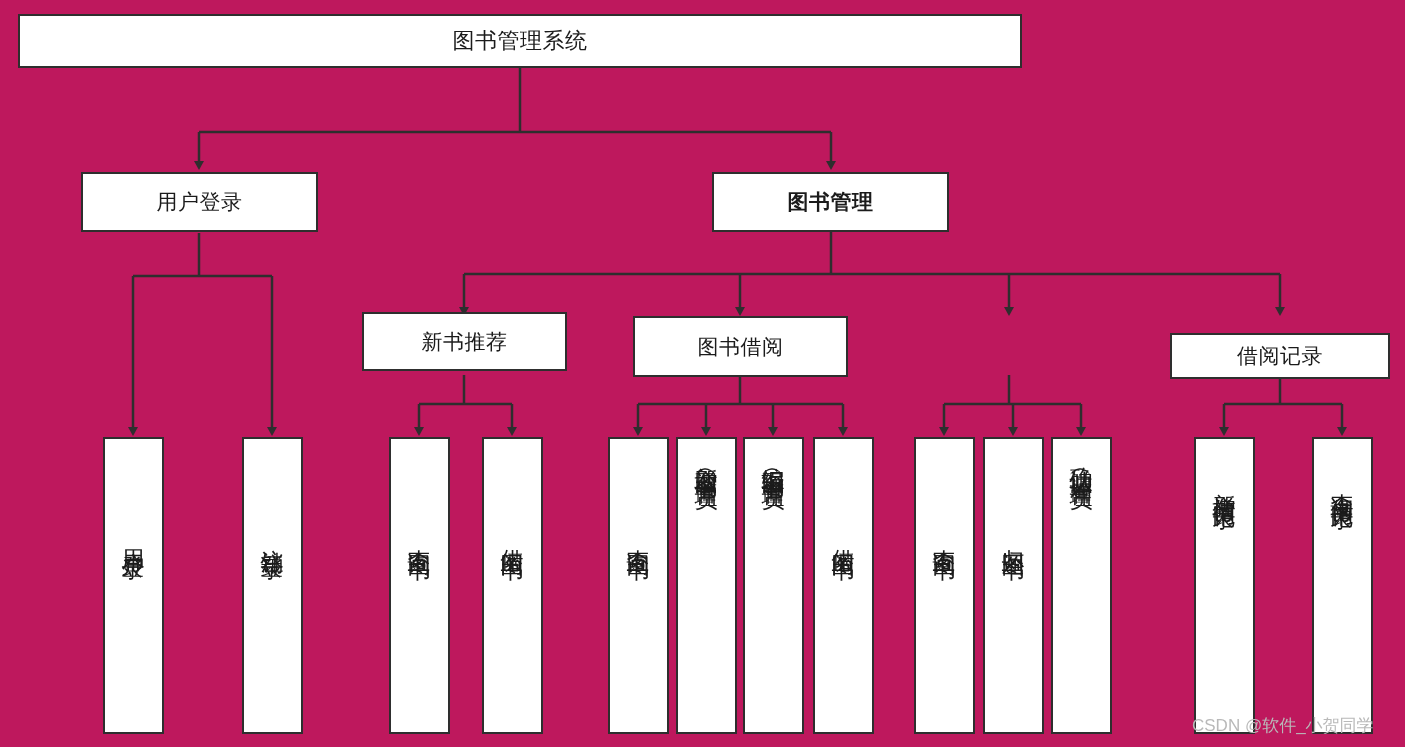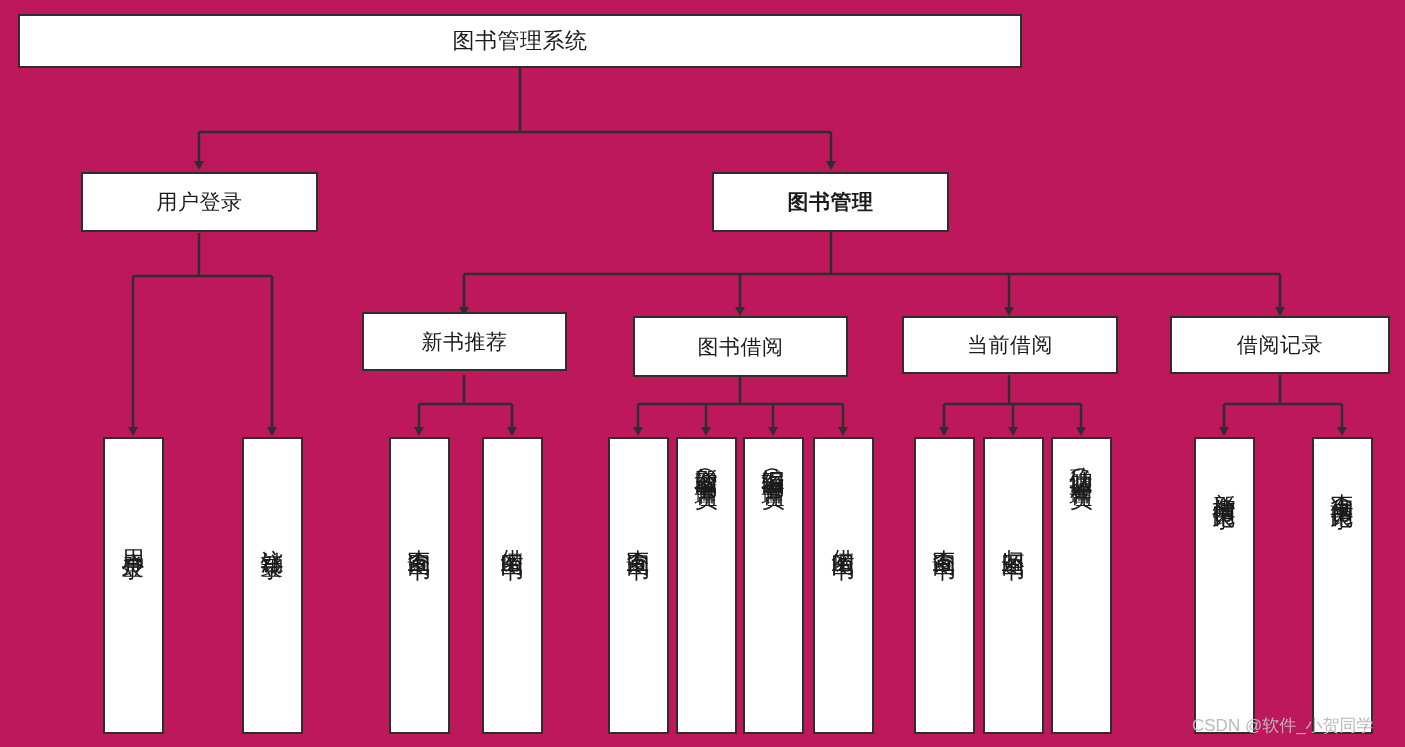--- a/index.html
+++ b/index.html
@@ -156,25 +156,22 @@
   </div>
 
   <div class="node h-node" style="left:362px; top:312px; width:205px; height:59px;">
     <span class="node-label">新书推荐</span>
   </div>
 
   <div class="node h-node" style="left:633px; top:316px; width:215px; height:61px;">
     <span class="node-label">图书借阅</span>
   </div>
 
-  <div class="node h-node" style="left:902px; top:316px; width:216px; height:58px;">
-    <span class="node-label">当前借阅</span>
-  </div>
-
-  <div class="node h-node" style="left:1170px; top:316px; width:220px; height:58px;">
+
+  <div class="node h-node" style="left:1170px; top:333px; width:220px; height:46px;">
     <span class="node-label">借阅记录</span>
   </div>
 
   <div class="node leaf leaf-short" style="left:103px; top:437px; width:61px; height:297px;">
     <span class="node-label">用户登录</span>
   </div>
 
   <div class="node leaf leaf-short" style="left:242px; top:437px; width:61px; height:297px;">
     <span class="node-label">注销登录</span>
   </div>

